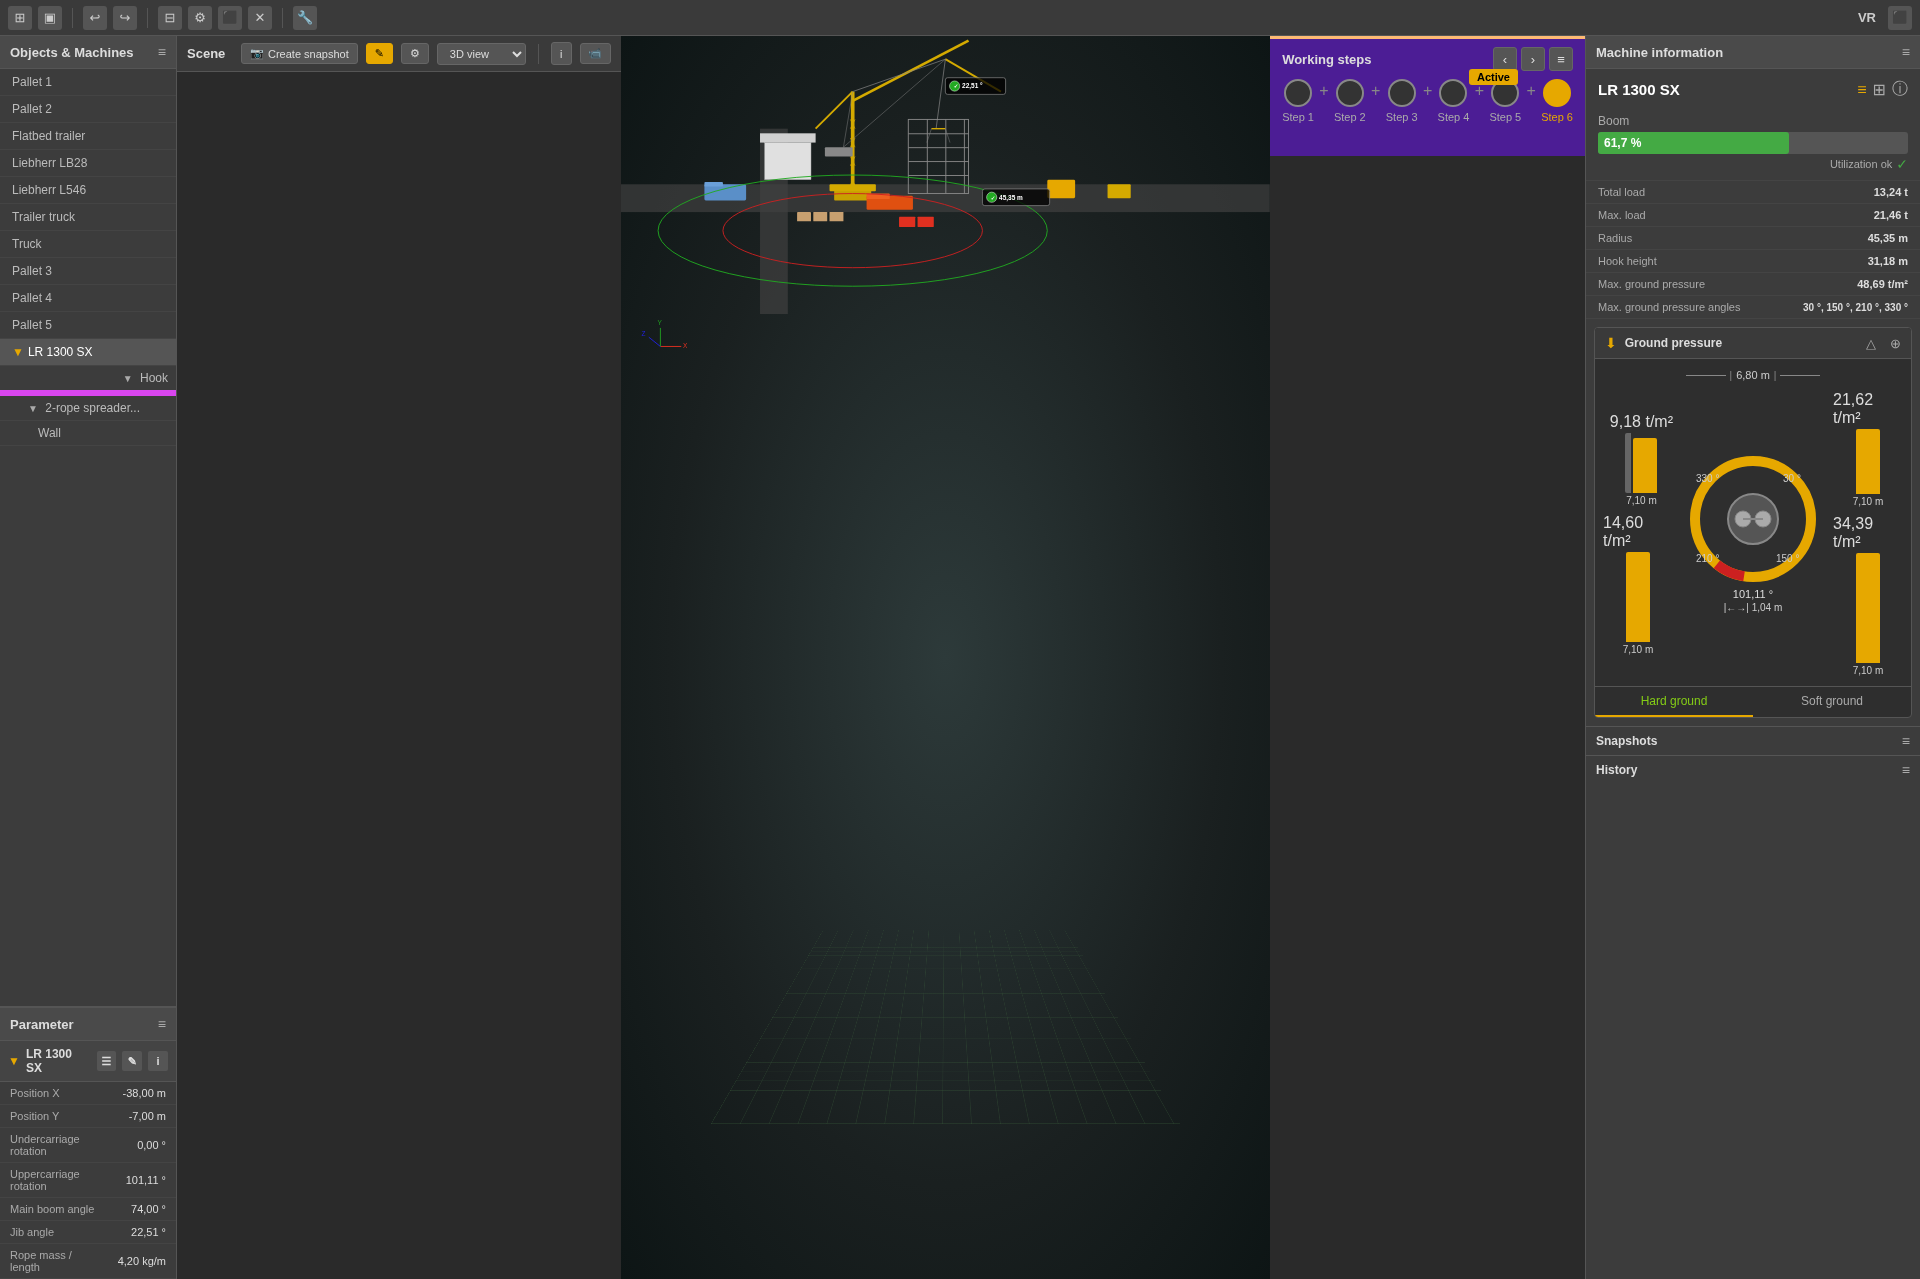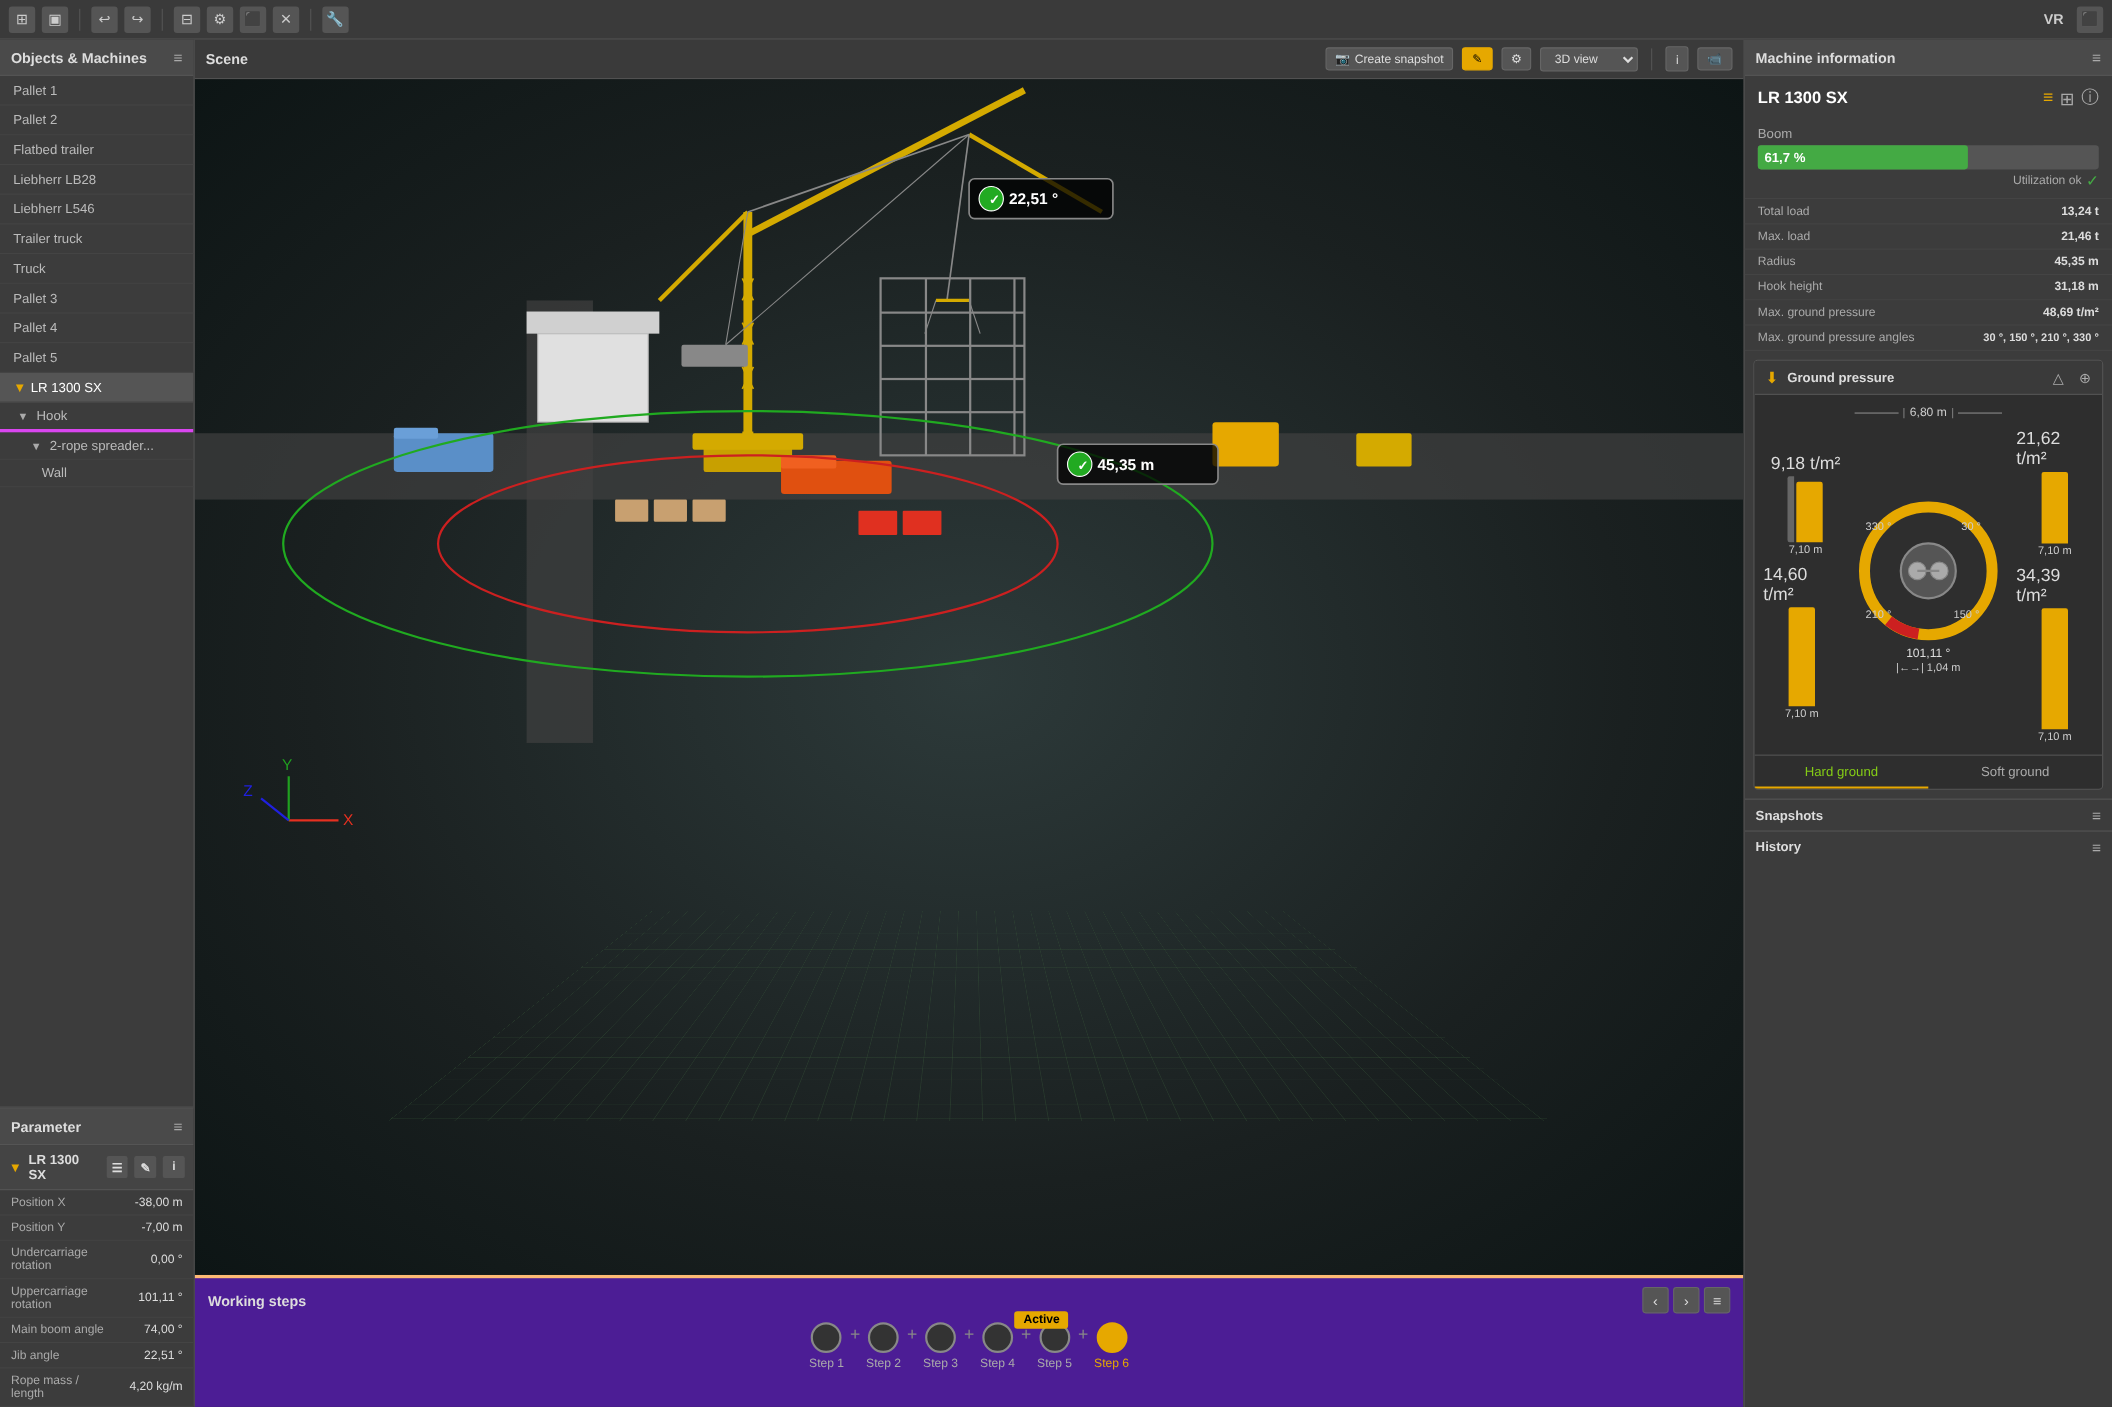--- a/index.html
+++ b/index.html
@@ -56,21 +56,21 @@
     .panel-header-icon { font-size: 14px; color: #aaa; cursor: pointer; }
     .object-list { flex: 1; overflow-y: auto; }
     .object-item {
       padding: 6px 12px;
       color: #bbb;
       cursor: pointer;
       border-bottom: 1px solid #444;
       font-size: 12px;
     }
     .object-item.active { background: #555; color: #fff; }
-    .tree-item { padding: 5px 8px 5px 16px; color: #bbb; cursor: pointer; border-bottom: 3px solid #d946ef; font-size: 12px; }
+    .tree-item { padding: 5px 8px 5px 16px; color: #bbb; cursor: pointer; border-bottom: 6px solid #d946ef; font-size: 12px; text-align: right; }
     .tree-item-sub { padding: 5px 8px 5px 28px; color: #bbb; cursor: pointer; border-bottom: 1px solid #444; font-size: 12px; }
     .tree-item-sub2 { padding: 5px 8px 5px 38px; color: #bbb; cursor: pointer; border-bottom: 1px solid #444; font-size: 12px; }
     .tree-arrow { color: #aaa; margin-right: 4px; font-size: 10px; }
 
     
     .panel-divider { height: 1px; background: #555; }
 
     
     .param-section {
       background: #3c3c3c;
@@ -112,21 +112,21 @@
       padding: 5px 10px;
       border-bottom: 1px solid #444;
     }
     .param-label { flex: 1; color: #aaa; font-size: 11px; }
     .param-value { color: #ddd; font-size: 11px; min-width: 70px; text-align: right; }
 
     
     .scene-area {
       flex: 1;
       display: flex;
-      flex-direction: column;
+      flex-direction: row;
       overflow: hidden;
     }
     .scene-toolbar {
       height: 36px;
       background: #3a3a3a;
       border-bottom: 1px solid #555;
       display: flex;
       align-items: center;
       padding: 0 10px;
       gap: 8px;

